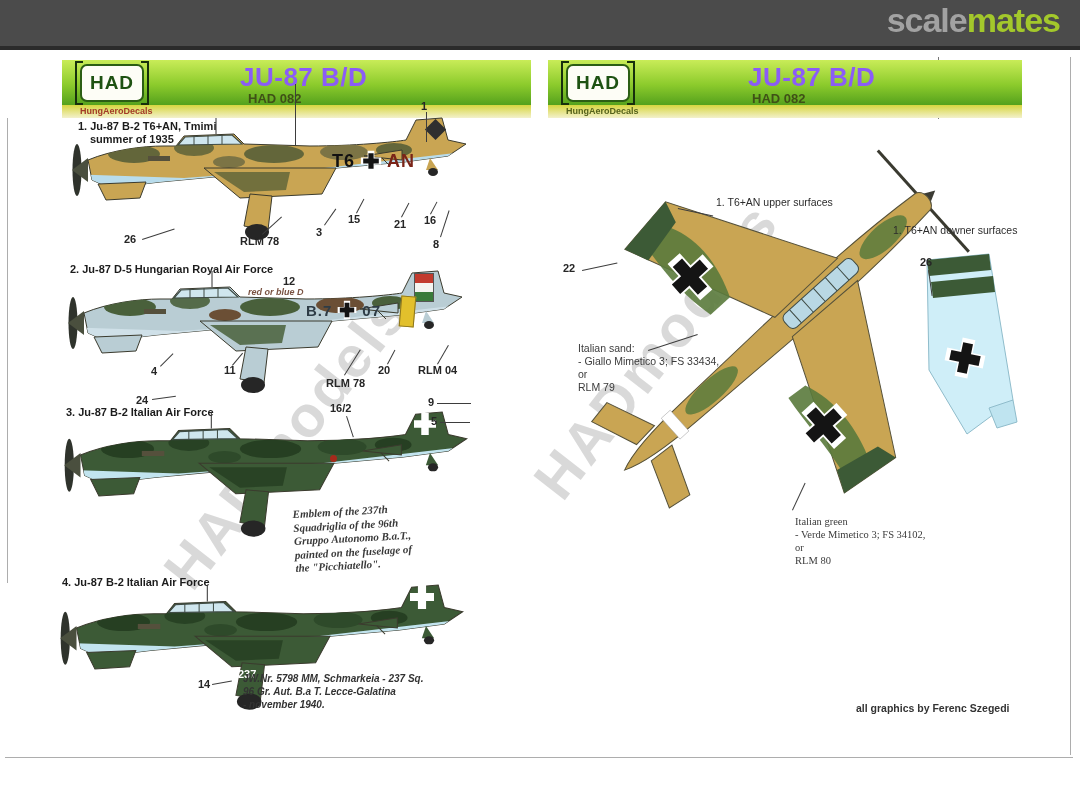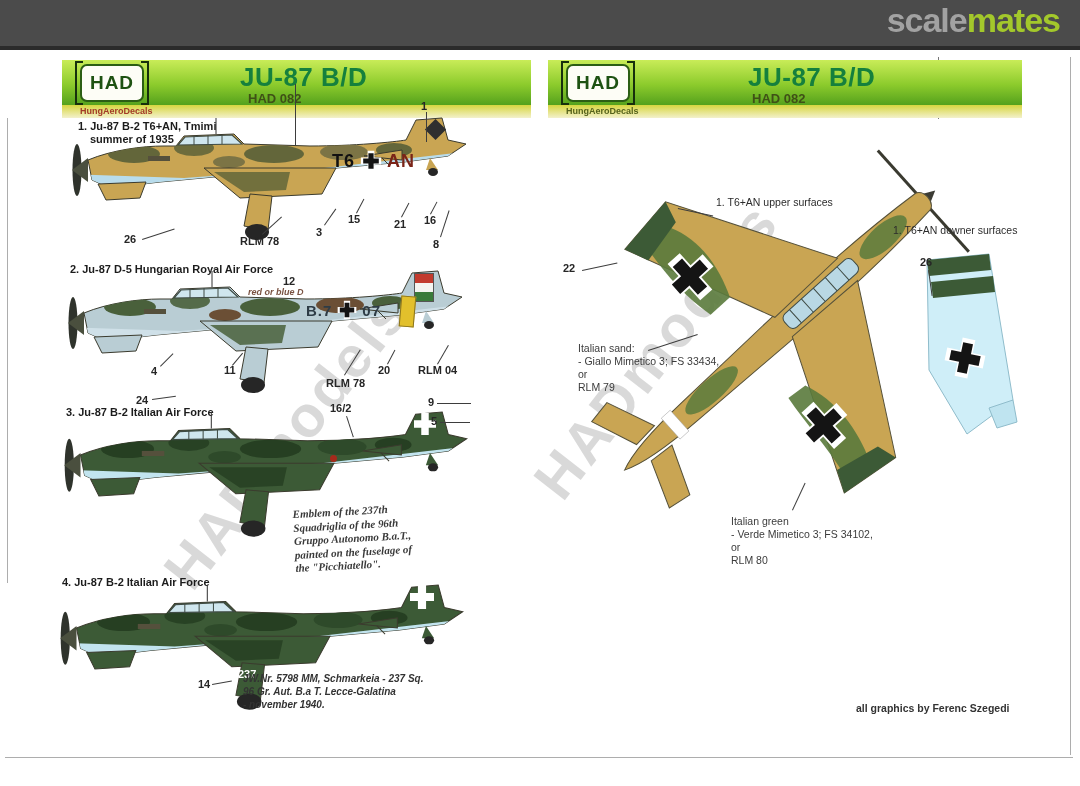--- a/index.html
+++ b/index.html
@@ -16,21 +16,21 @@
   .hair{position:absolute;background:#adadad;}
   
   .phead{position:absolute;height:45px;background:linear-gradient(180deg,#c9ec58 0%,#8ccb2c 55%,#55a11d 100%);}
   .pstrip{position:absolute;height:13px;background:linear-gradient(180deg,#d7d63f,#f3f1cc);}
   .hadbox{position:absolute;width:60px;height:34px;background:#fdfdf6;border:2px solid #2c5e14;border-radius:7px;
           display:flex;align-items:center;justify-content:center;}
   .hadbox span{font-weight:bold;font-size:19px;color:#1e5212;letter-spacing:1px;}
   .brk{position:absolute;width:6px;height:40px;border:2px solid #17300c;top:-5px;}
   .brkL{left:-7px;border-right:none;}
   .brkR{right:-7px;border-left:none;}
-  .ptitle{position:absolute;font-weight:bold;font-size:26px;color:#15803d;letter-spacing:.5px;}
+  .ptitle{position:absolute;font-weight:bold;font-size:26px;color:#8b5cf6;letter-spacing:.5px;}
   .psub{position:absolute;font-weight:bold;font-size:13px;color:#3f5016;}
   .brandsub{position:absolute;font-weight:bold;font-size:9px;}
   
   .lbl{position:absolute;font-weight:bold;font-size:11px;color:#1c1c1c;}
   .callout{position:absolute;font-weight:bold;font-size:11px;color:#262626;}
   .note{position:absolute;font-size:9px;font-style:italic;color:#7a5242;font-weight:bold;}
   .emblem{position:absolute;width:152px;font-family:"Liberation Serif",serif;font-style:italic;
           font-weight:bold;font-size:11px;line-height:13.5px;color:#3a3a3a;transform:rotate(-3deg);}
   .infoblk{position:absolute;width:200px;font-size:10px;font-style:italic;font-weight:bold;
            line-height:13px;color:#333;}
@@ -252,21 +252,21 @@
   <div class="rlabel" style="left:893px;top:224px;">1. T6+AN downer surfaces</div>
   <div class="callout" style="left:563px;top:262px;">22</div>
   <div class="callout" style="left:920px;top:256px;">26</div>
 
   <div class="cblk" style="left:578px;top:342px;">
     <div>Italian sand:</div>
     <div>- Giallo Mimetico 3; FS 33434,</div>
     <div>or</div>
     <div>RLM 79</div>
   </div>
-  <div class="cblk" style="left:731px;top:515px;">
+  <div class="cblk" style="left:795px;top:515px;font-family:Liberation Serif, serif;">
     <div>Italian green</div>
     <div>- Verde Mimetico 3; FS 34102,</div>
     <div>or</div>
     <div>RLM 80</div>
   </div>
   <div class="credit" style="left:856px;top:702px;">all graphics by Ferenc Szegedi</div>
 
   <div class="leader" style="left:427px;top:112px;width:30px;transform:rotate(90deg);"></div>
   <div class="leader" style="left:142px;top:239px;width:34px;transform:rotate(-18deg);"></div>
   <div class="leader" style="left:262px;top:234px;width:26px;transform:rotate(-42deg);"></div>

